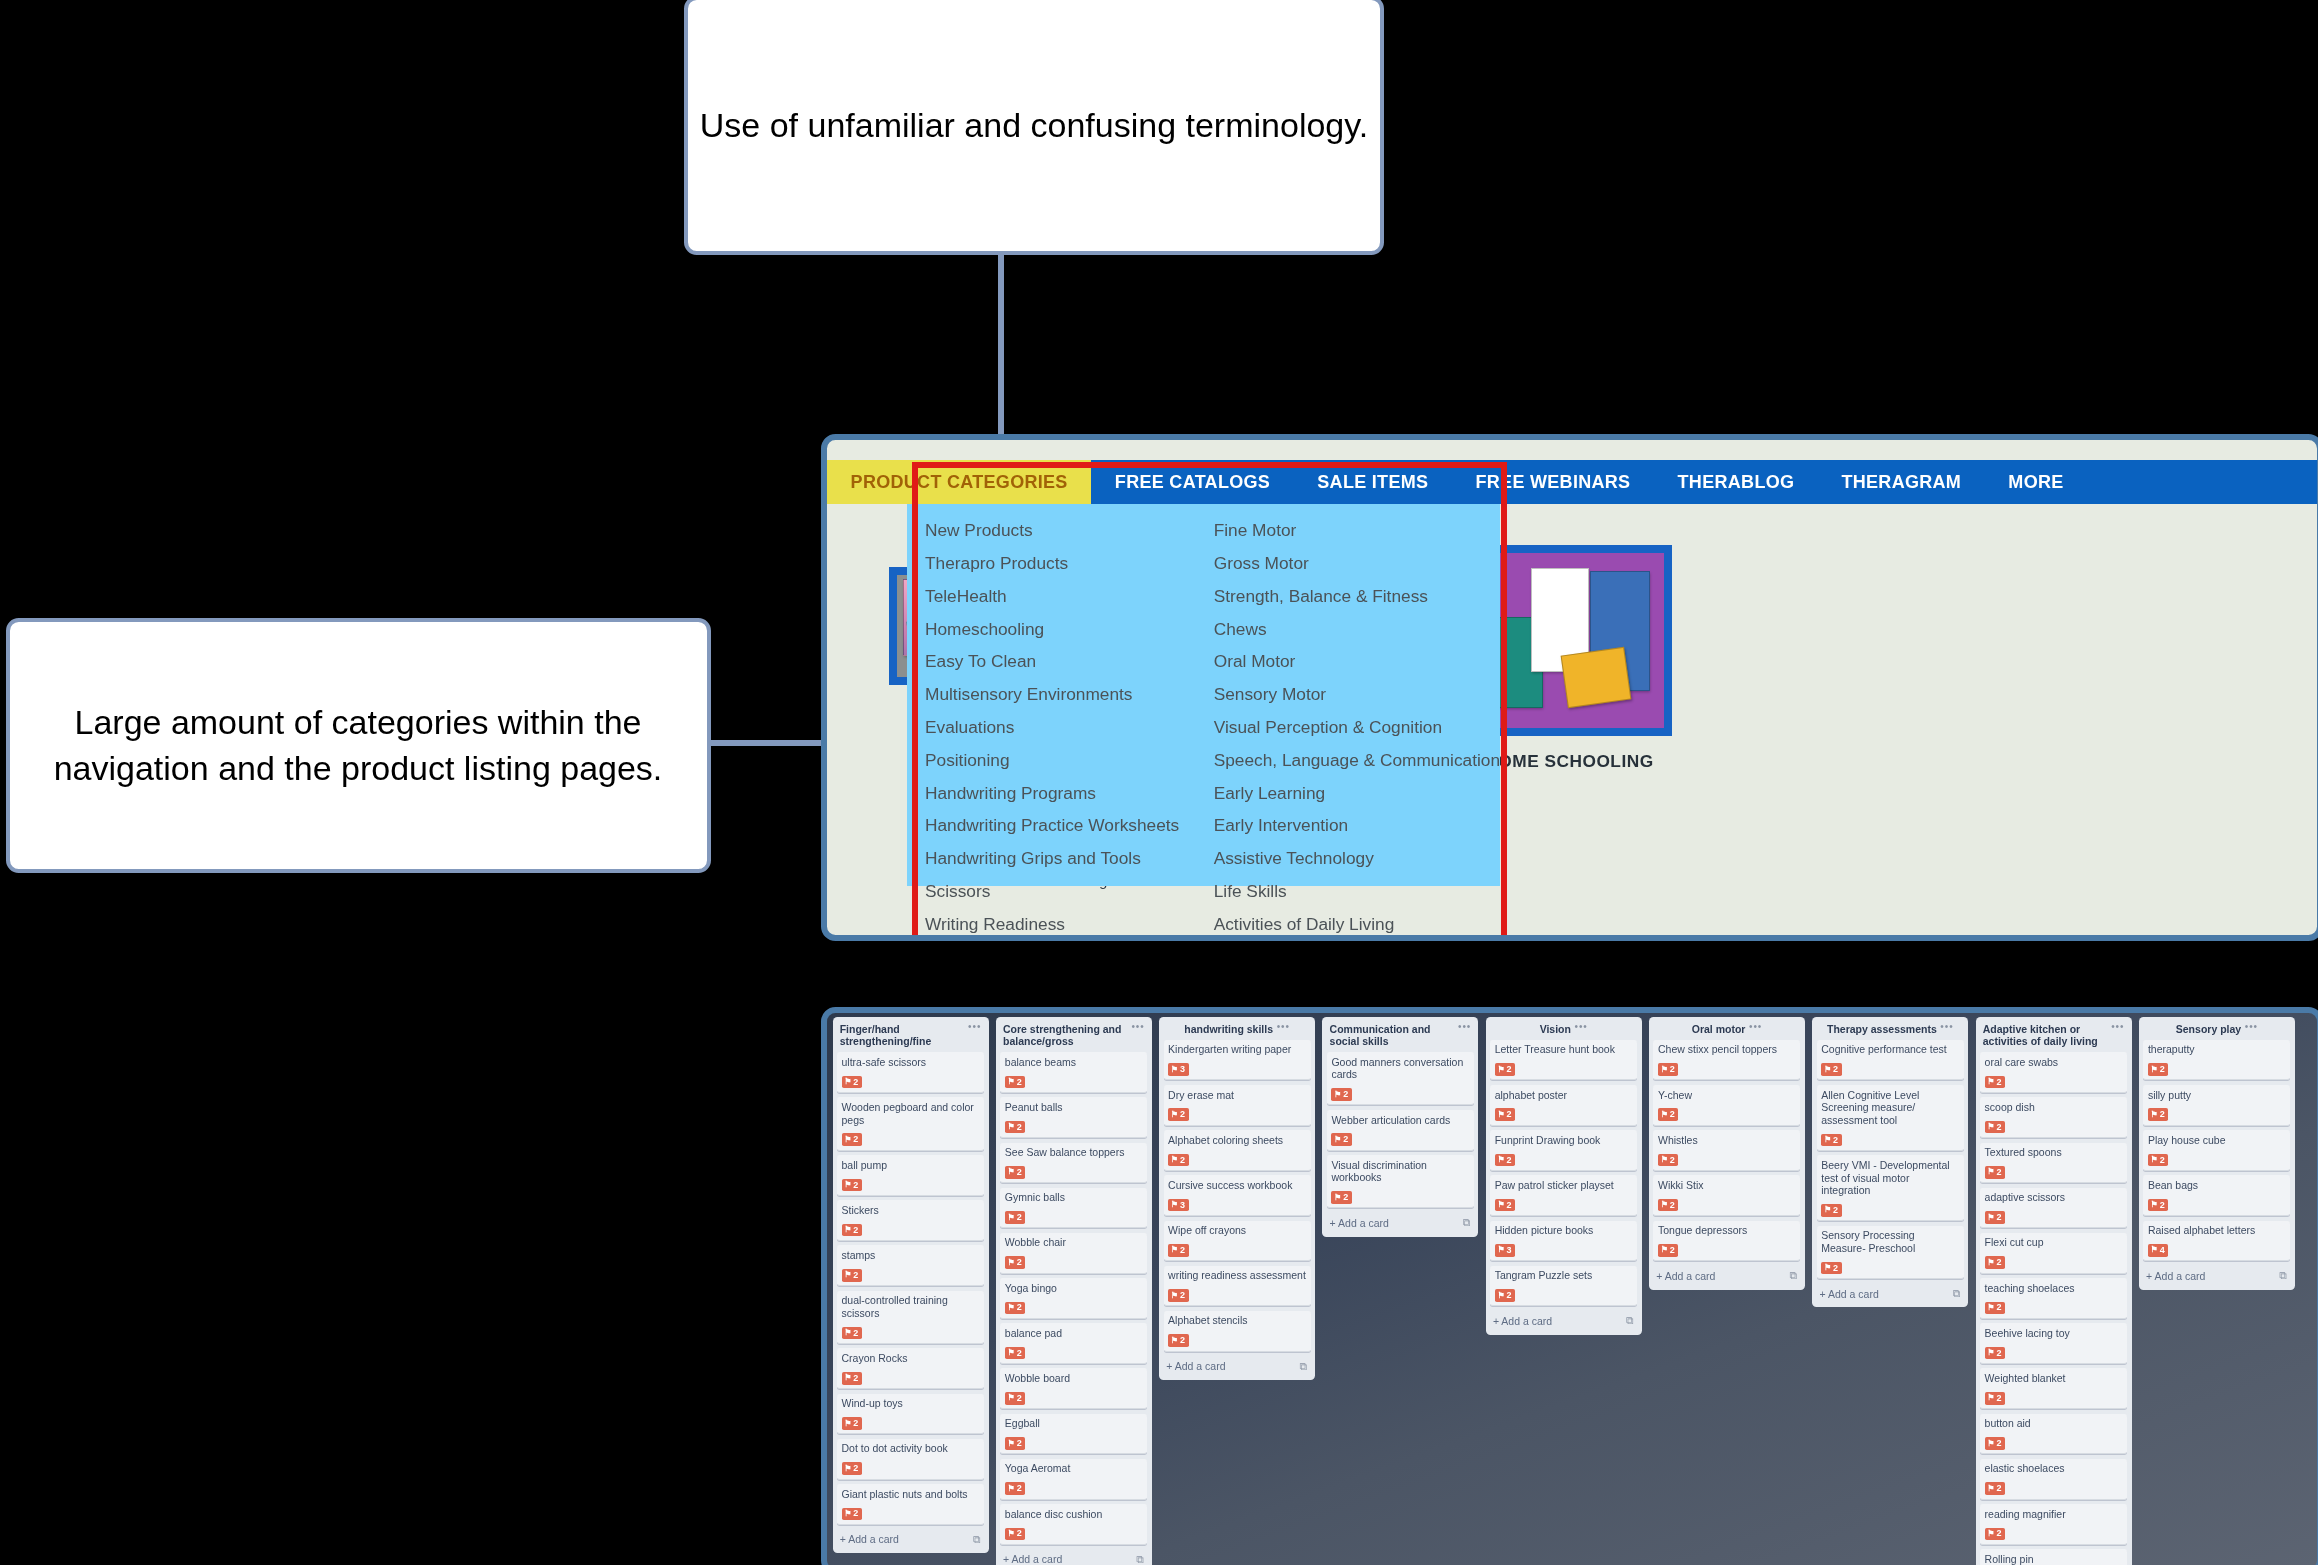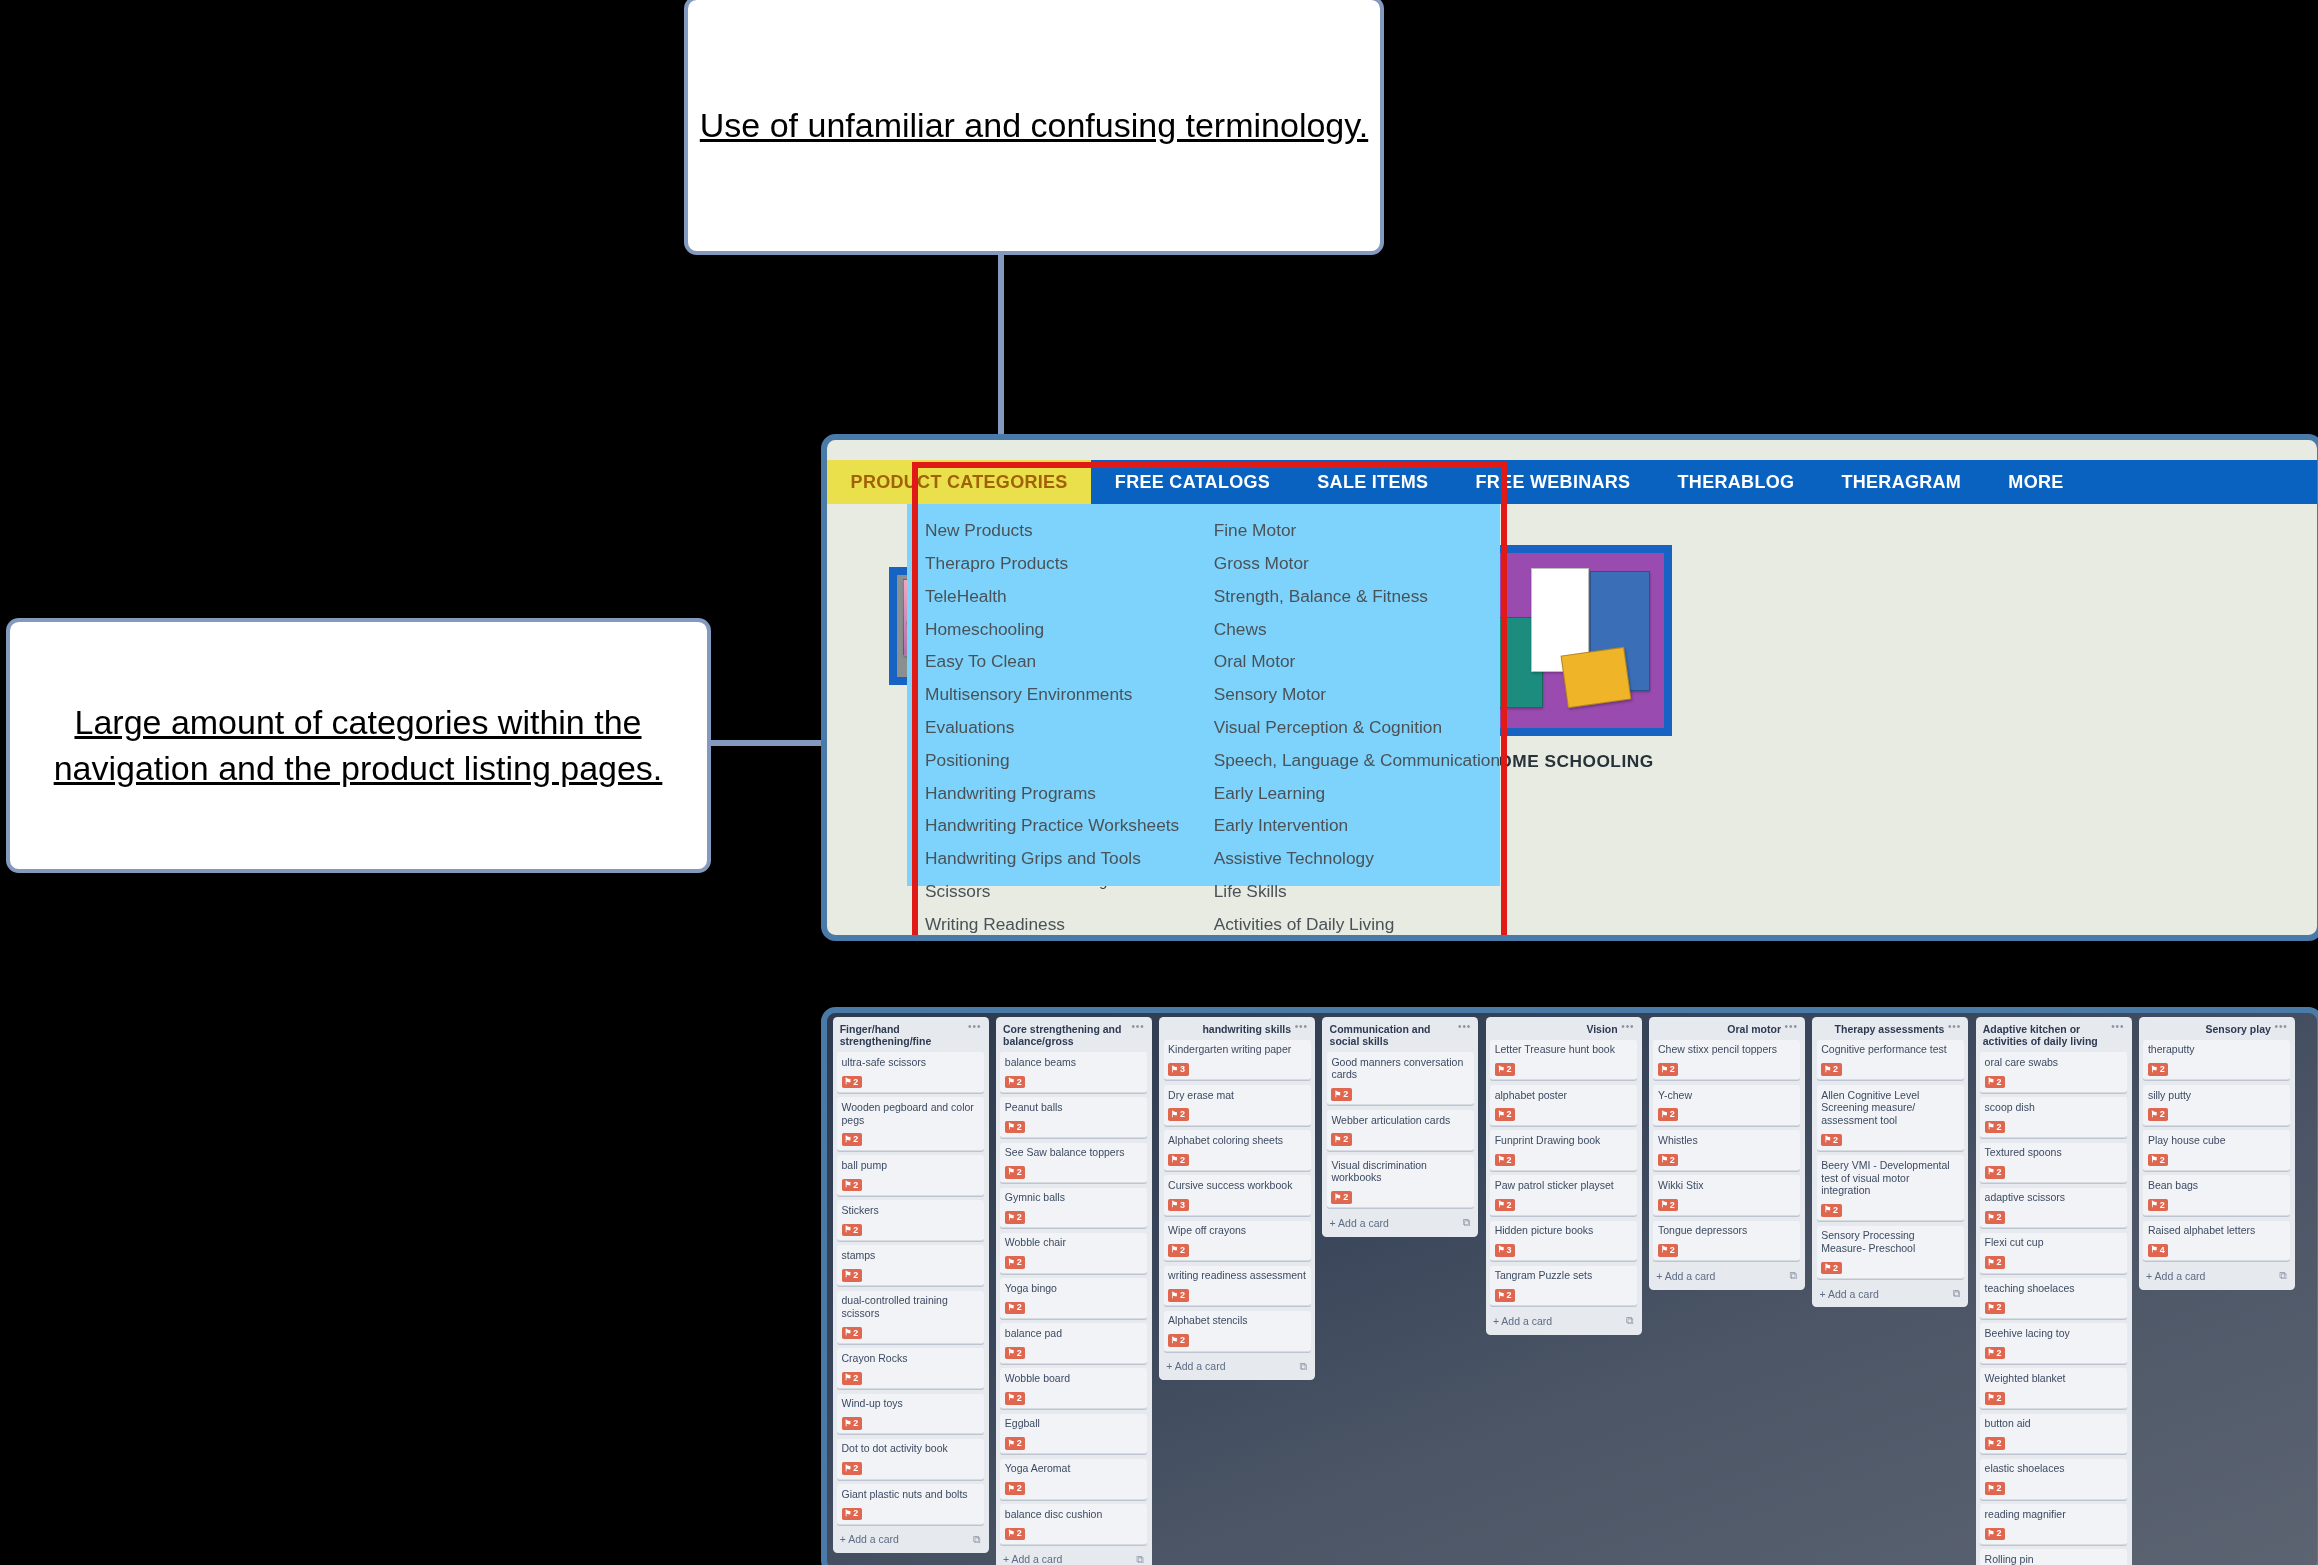--- a/index.html
+++ b/index.html
@@ -3,21 +3,21 @@
 <meta charset="utf-8">
 <style>
   html,body{margin:0;padding:0;background:#000;}
   body{width:2318px;height:1566px;position:relative;overflow:hidden;
        font-family:"Liberation Sans",sans-serif;}
 
   
   .callout{position:absolute;background:#fff;border:4.5px solid #8399bd;
            border-radius:12.7px;display:flex;align-items:center;justify-content:center;
            text-align:center;color:#000;box-sizing:border-box;z-index:40;}
-  .callout p{margin:8px;font-size:34px;line-height:1.33;font-weight:400;text-decoration:underline;}
+  .callout p{margin:8px;font-size:34px;line-height:1.33;font-weight:400;}
 
   #callout-top{left:684px;top:-3.6px;width:700px;height:259px;}
   #callout-left{left:5.5px;top:618px;width:705px;height:255px;text-align:center;}
 
   
   .conn{position:absolute;background:#8399bd;z-index:5;}
   #conn-top-v{left:998px;top:255px;width:6.4px;height:205px;}
   #conn-left-h{left:710px;top:740px;width:116px;height:6.4px;}
 
   
@@ -59,21 +59,21 @@
 
   
   #board{position:absolute;left:821px;top:1007px;width:1502px;height:568px;
          background:#4a7fa8;border:6.4px solid #4a7aa7;border-radius:14.5px;
          box-sizing:border-box;overflow:hidden;z-index:10;}
   #board-bg{position:absolute;inset:0;
      background:linear-gradient(160deg,#2e3a4d 0%,#39455a 35%,#4b5565 60%,#5c6472 100%);}
   #lists{position:absolute;left:5.5px;top:3.6px;display:flex;gap:7.3px;align-items:flex-start;}
   .list{width:156px;background:#e6eaef;border-radius:4.5px;padding:3.6px 4.5px 1.8px 4.5px;
         box-sizing:border-box;flex:none;}
-  .list-head{display:flex;justify-content:flex-end;align-items:flex-start;
+  .list-head{display:flex;justify-content:center;align-items:flex-start;
              padding:2.7px 2.7px 4.5px 2.7px;}
   .list-title{font-size:10.5px;font-weight:bold;color:#2c3a52;line-height:1.18;
               font-family:"Liberation Sans",sans-serif;}
   .dots{color:#8a94a3;font-size:10px;line-height:.8;letter-spacing:0.9px;flex:none;padding-left:3.6px;}
   .card{background:#f1f3f6;border-bottom:0.9px solid #d7dce2;border-radius:2.7px;
         padding:3.6px 4.5px 3.6px 4.5px;margin-bottom:4.5px;box-shadow:0 0.9px 0 rgba(9,30,66,.18);}
   .card-title{font-size:10.5px;color:#3c4a61;line-height:1.2;margin-bottom:2.7px;}
   .badge{display:inline-flex;align-items:center;gap:1.8px;background:#e0674f;color:#fff;
          font-size:9px;font-weight:bold;padding:0.9px 3.6px 0.9px 2.7px;border-radius:1.8px;line-height:1.2;}
   .badge .bell{font-size:8.2px;}

